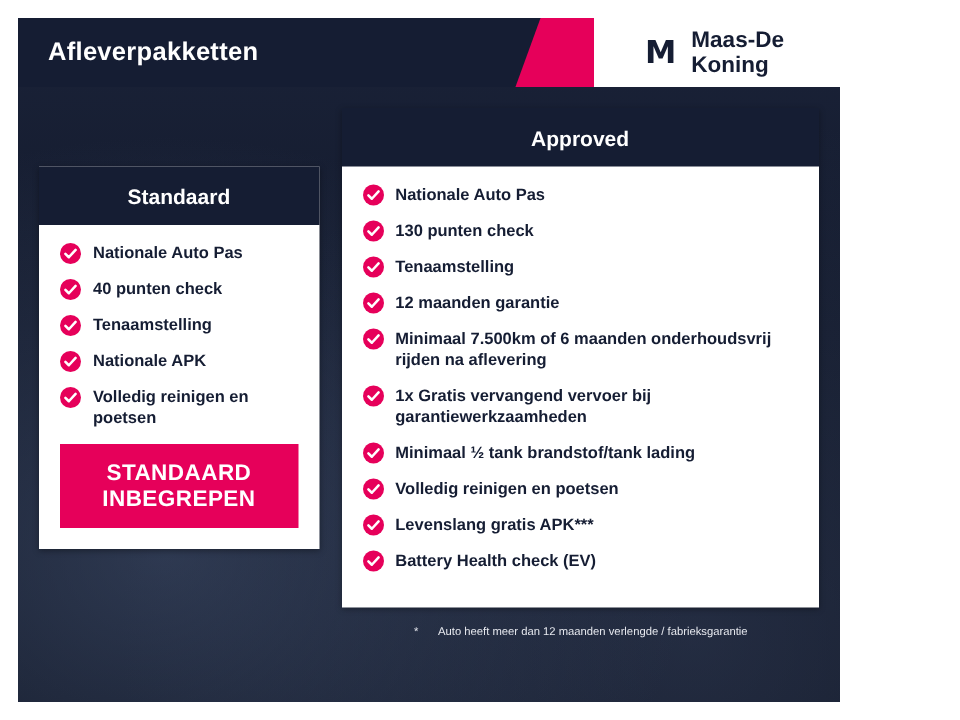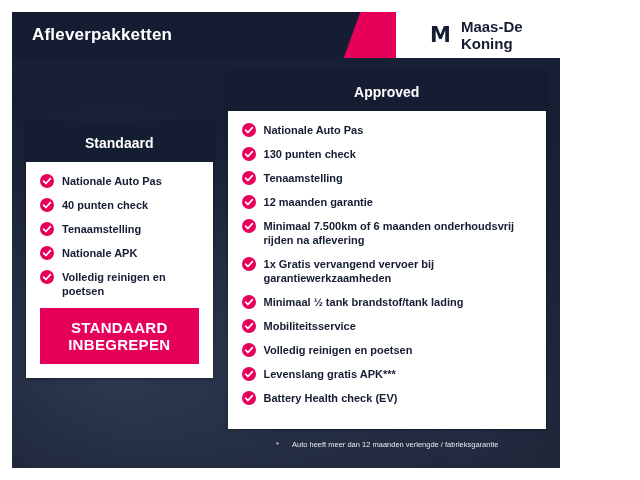--- a/index.html
+++ b/index.html
@@ -318,28 +318,20 @@
                   </svg>
               </span>
               <span>Minimaal ½ tank brandstof/tank lading</span>
             </li>
             <li>
               <span class="check">
                 <svg width="14" height="14" viewBox="0 0 14 14">
                     <path d="M3.6 7.2 L5.9 9.5 L10.4 4.6" stroke="#ffffff" stroke-width="1.7" fill="none" stroke-linecap="round" stroke-linejoin="round"></path>
                   </svg>
               </span>
-              <span>Mobiliteitsservice</span>
-            </li>
-            <li>
-              <span class="check">
-                <svg width="14" height="14" viewBox="0 0 14 14">
-                    <path d="M3.6 7.2 L5.9 9.5 L10.4 4.6" stroke="#ffffff" stroke-width="1.7" fill="none" stroke-linecap="round" stroke-linejoin="round"></path>
-                  </svg>
-              </span>
               <span>Volledig reinigen en poetsen</span>
             </li>
             <li>
               <span class="check">
                 <svg width="14" height="14" viewBox="0 0 14 14">
                     <path d="M3.6 7.2 L5.9 9.5 L10.4 4.6" stroke="#ffffff" stroke-width="1.7" fill="none" stroke-linecap="round" stroke-linejoin="round"></path>
                   </svg>
               </span>
               <span>Levenslang gratis APK***</span>
             </li>

